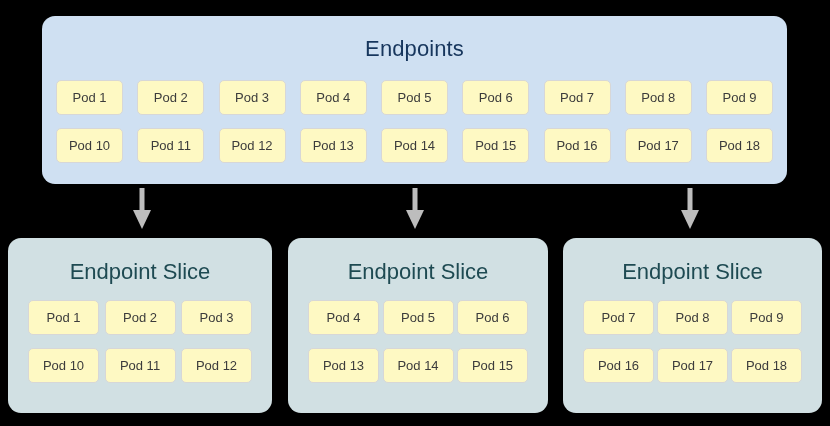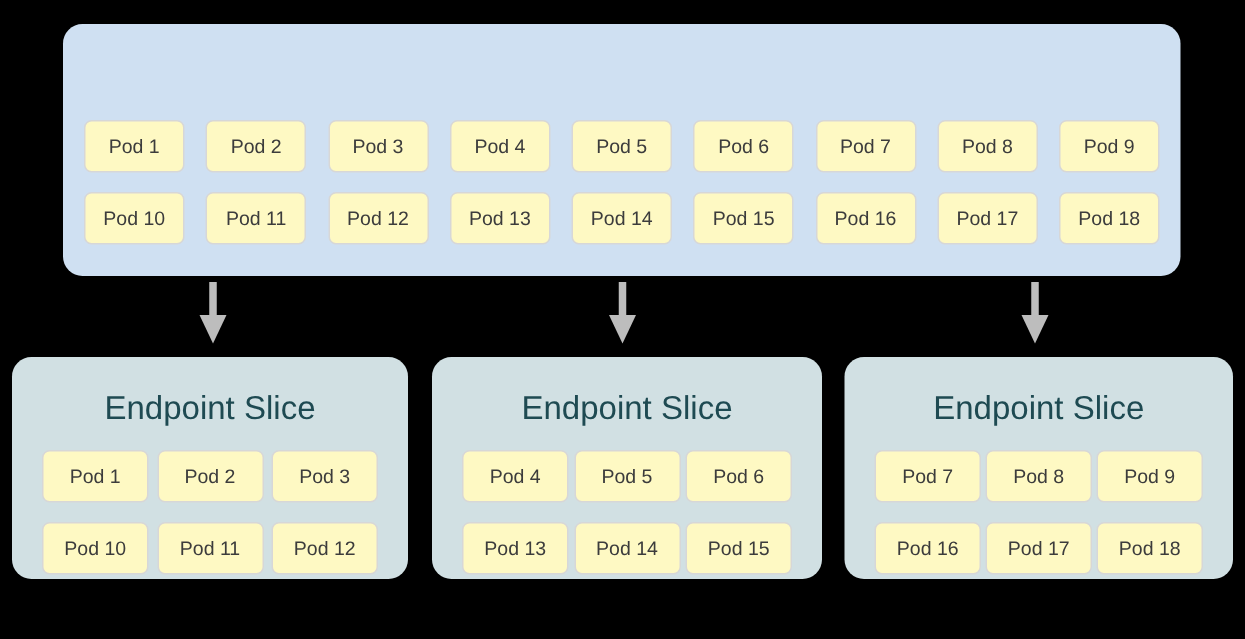--- a/index.html
+++ b/index.html
@@ -82,21 +82,21 @@
   }
   .arrow svg { display: block; }
   .arrow-1 { left: 129px; }
   .arrow-2 { left: 402px; }
   .arrow-3 { left: 677px; }
 
   
   .slice-box {
     position: absolute;
     top: 238px;
-    height: 148px;
+    height: 175px;
     background: #d1e0e3;
     border-radius: 13px;
     box-sizing: border-box;
   }
   .slice-1 { left: 8px;   width: 264px; }
   .slice-2 { left: 288px; width: 260px; }
   .slice-3 { left: 563px; width: 259px; }
 
   .slice-title {
     position: absolute;
@@ -124,20 +124,21 @@
     width: 71px;
     flex: 0 0 71px;
   }
 </style>
 </head>
 <body>
 
 <div id="canvas">
 
   <div class="endpoints-box">
+    <div class="endpoints-title">Endpoints</div>
     <div class="endpoints-rows">
 
       <div class="ep-row">
         <div class="pod">Pod 1</div>
         <div class="pod">Pod 2</div>
         <div class="pod">Pod 3</div>
         <div class="pod">Pod 4</div>
         <div class="pod">Pod 5</div>
         <div class="pod">Pod 6</div>
         <div class="pod">Pod 7</div>

